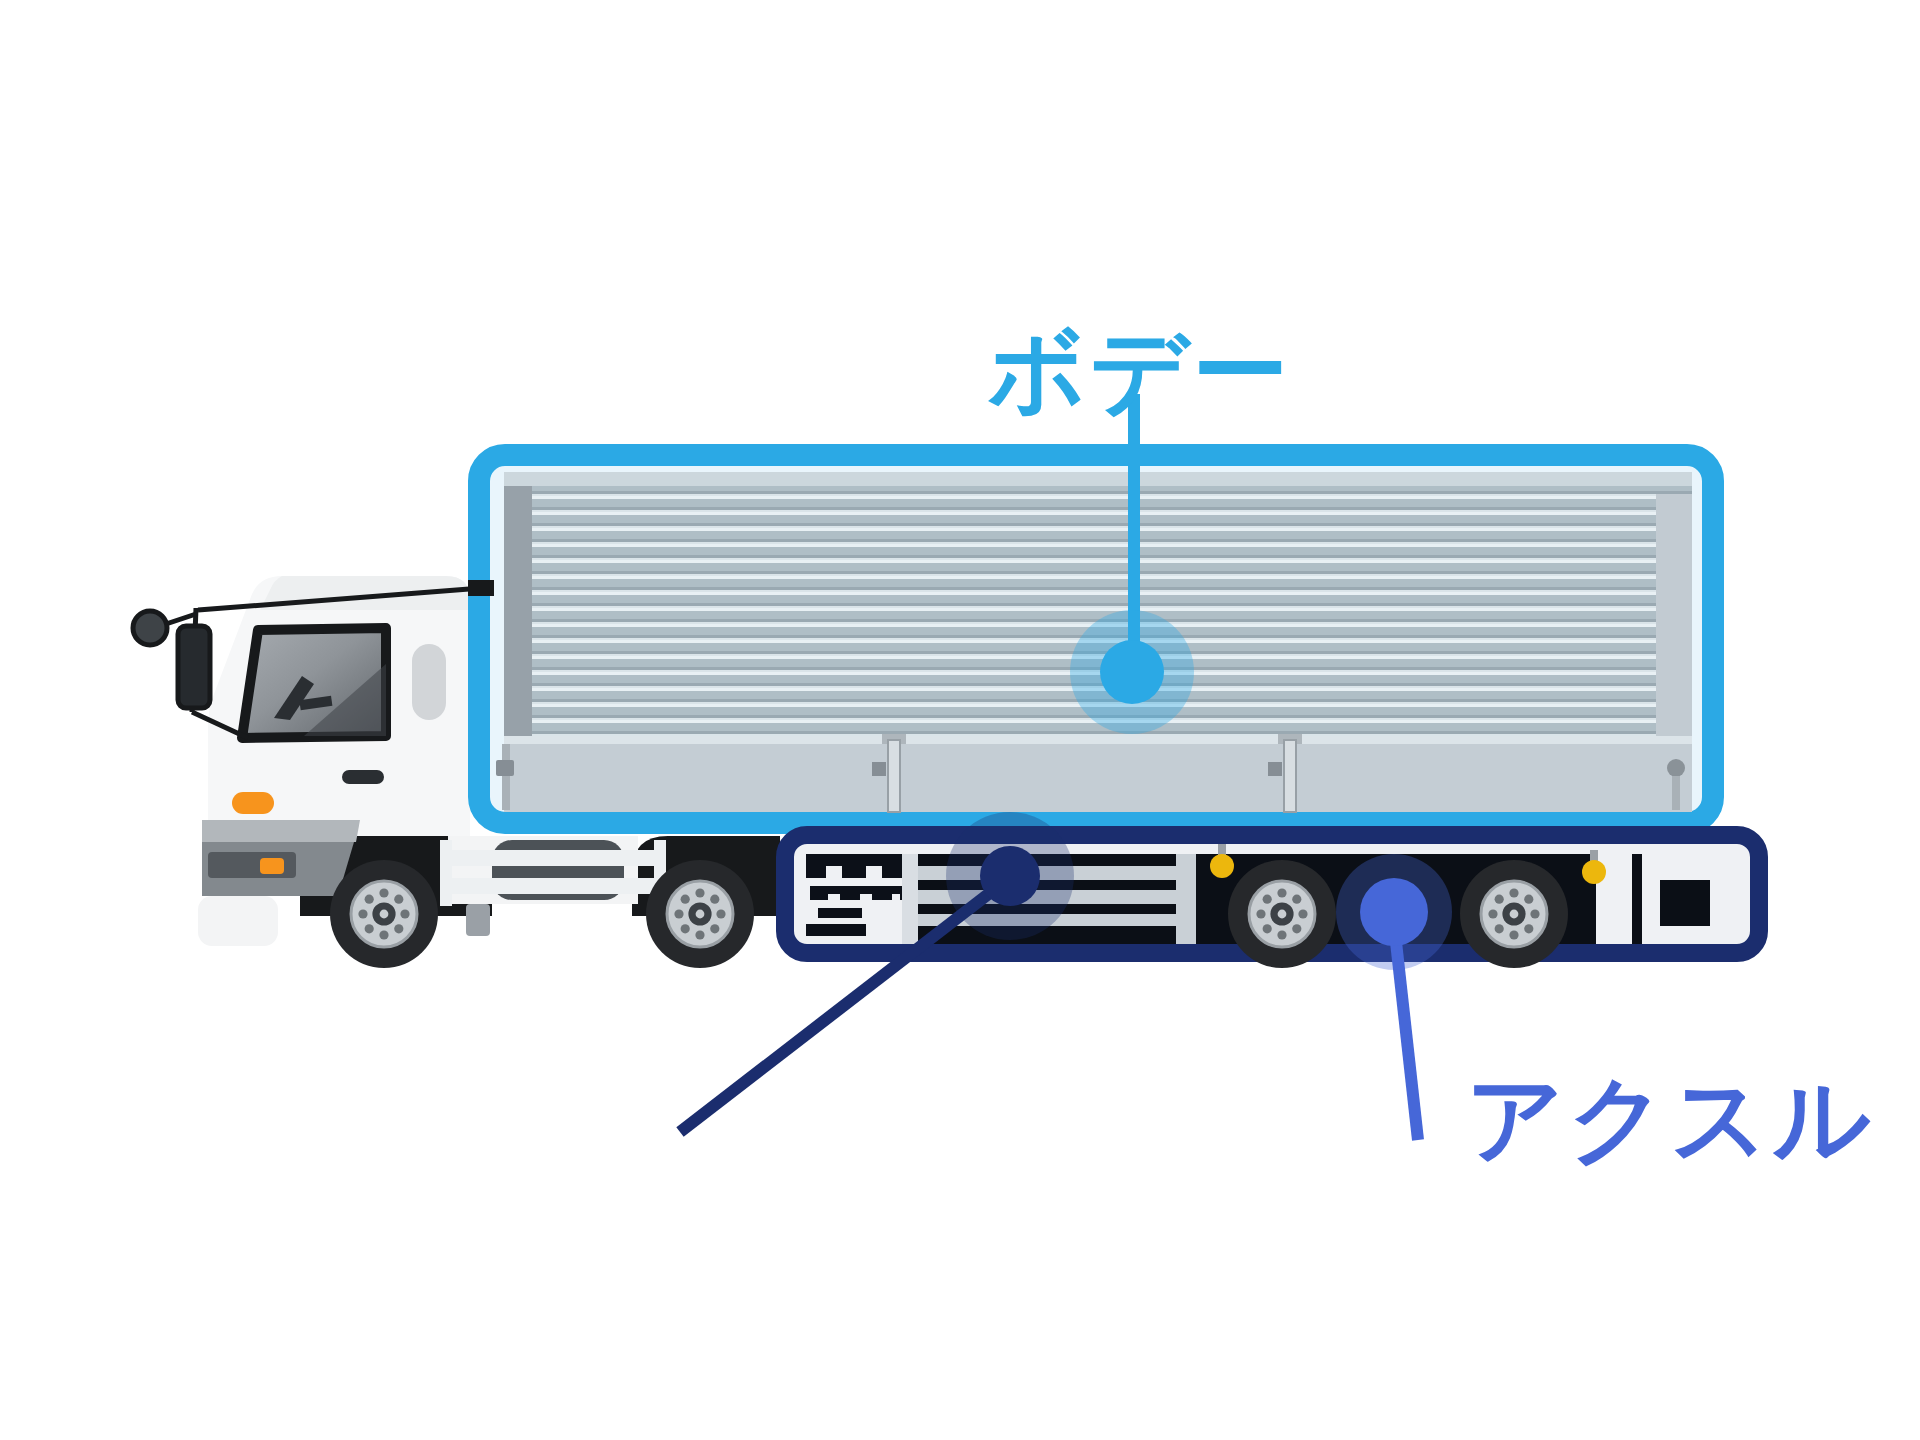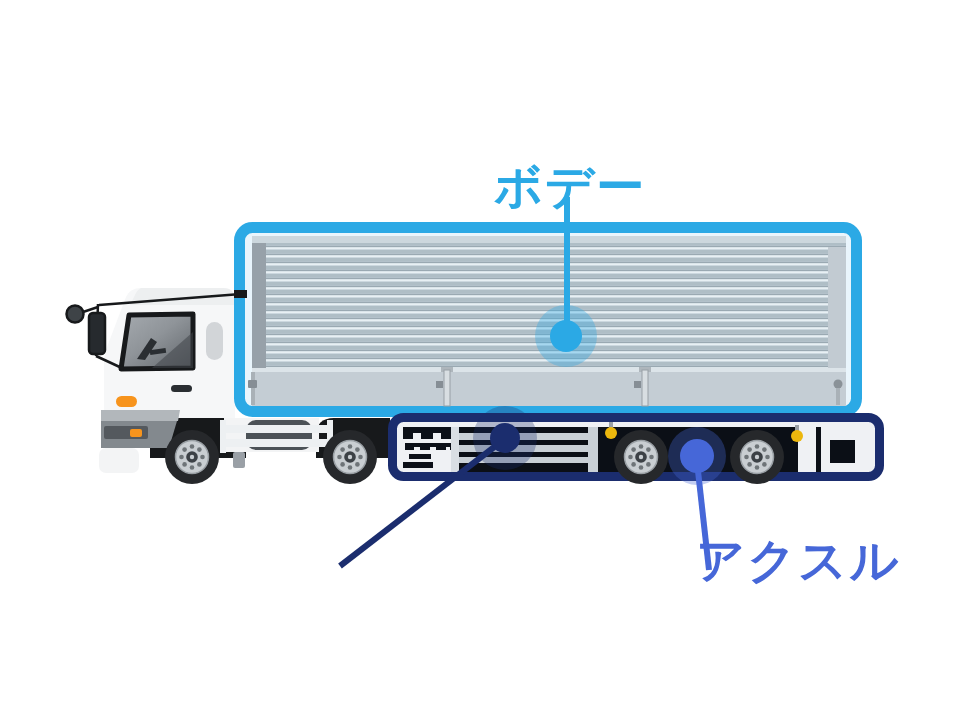--- a/index.html
+++ b/index.html
@@ -15,21 +15,21 @@
     position:absolute;
     font-size:48px;
     font-weight:600;
     letter-spacing:2px;
     line-height:1.1;
     white-space:nowrap;
     user-select:none;
   }
   .callout.body{left:570px;top:124px;transform:translateX(-50%);color:var(--body_accent);margin-top:36px;}
   .callout.frame{left:204px;top:570px;color:var(--frame_accent);}
-  .callout.axle{left:696px;top:534px;color:var(--axle_accent);text-align:right;}
+  .callout.axle{left:733px;top:534px;color:var(--axle_accent);text-align:right;}
   .fill-body{fill:var(--body_accent);}
   .stroke-body{stroke:var(--body_accent);}
   .fill-frame{fill:var(--frame_accent);}
   .stroke-frame{stroke:var(--frame_accent);}
   .fill-axle{fill:var(--axle_accent);}
   .stroke-axle{stroke:var(--axle_accent);}
 </style>
 </head>
 <body>
 

